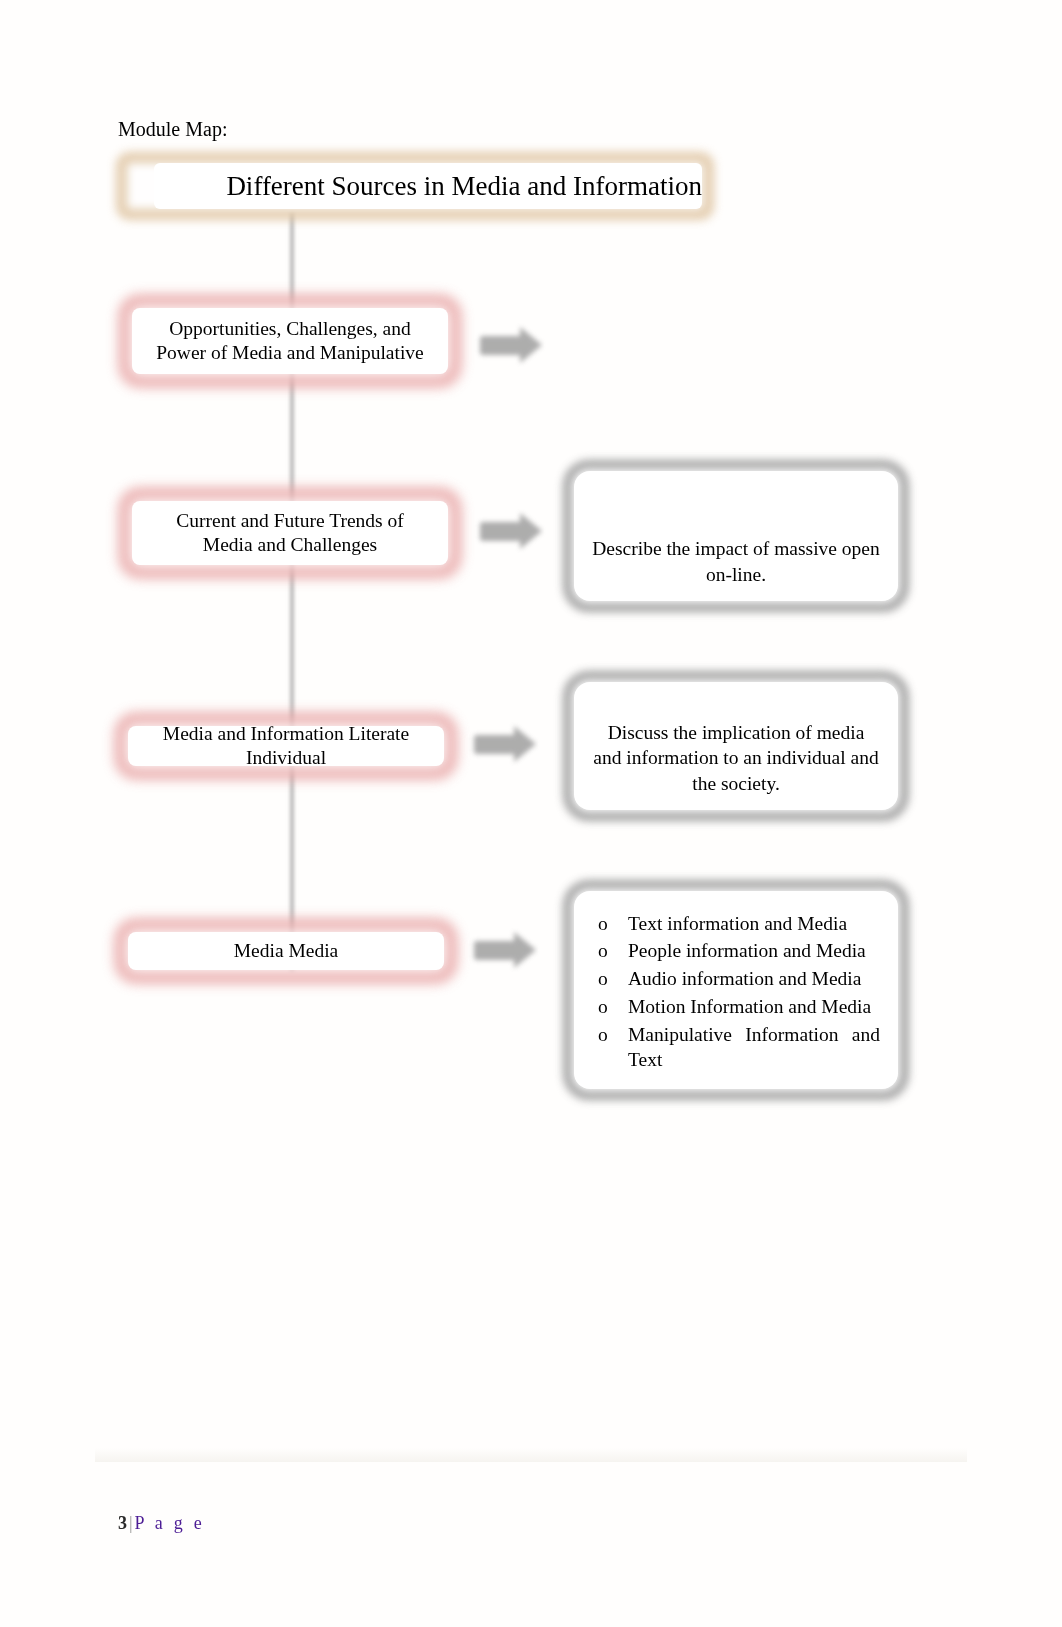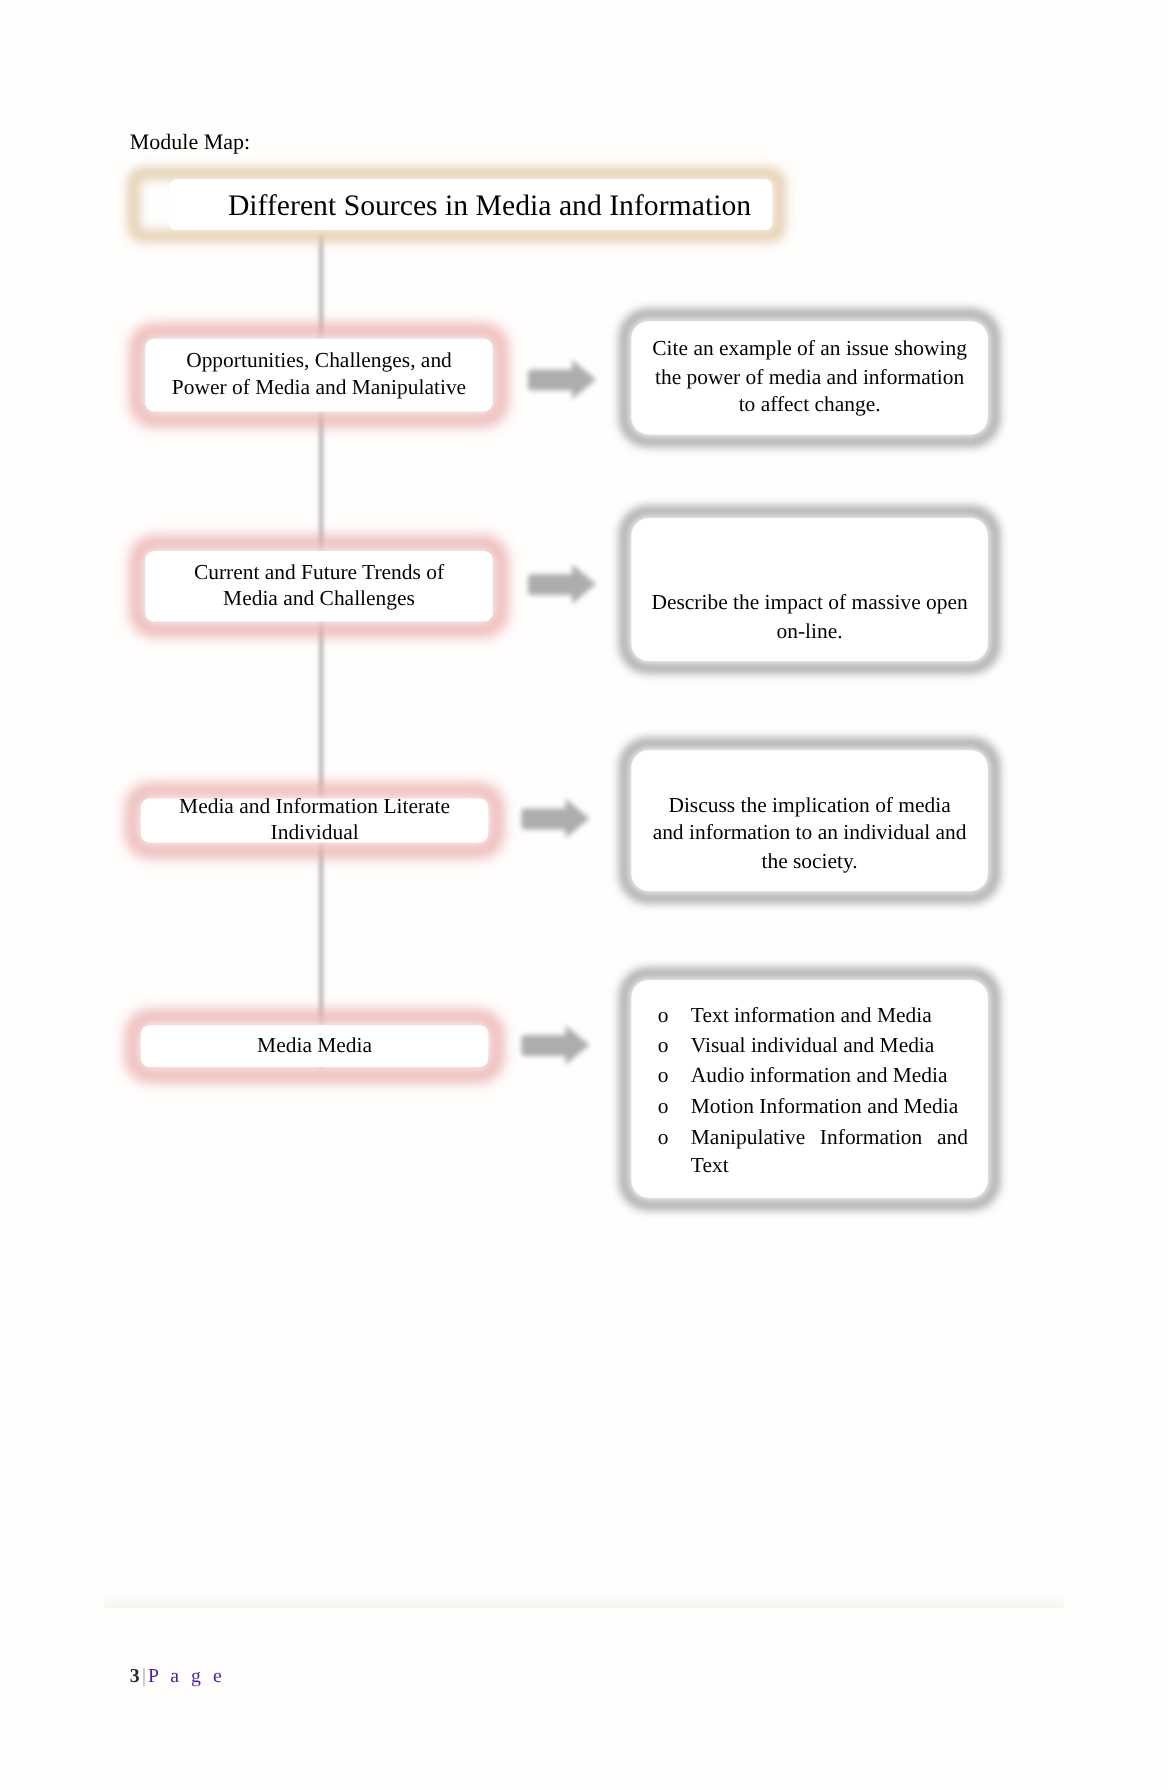--- a/index.html
+++ b/index.html
@@ -100,21 +100,21 @@
   .title-box .inner {
     position: absolute;
     left: 12px;
     top: 11px;
     right: 12px;
     bottom: 11px;
     background: #ffffff;
     border-radius: 6px;
     display: flex;
     align-items: center;
-    justify-content: center;
+    justify-content: flex-end;
     padding-left: 34px;
     box-sizing: border-box;
     margin-left: 26px;
   }
   .title-box .inner span {
     font-size: 27px;
     white-space: nowrap;
     filter: blur(0.25px);
   }
 
@@ -293,26 +293,20 @@
     <div class="glow"></div>
     <div class="inner">
       <span style="white-space:pre-line;">Opportunities, Challenges, and
 Power of Media and Manipulative</span>
     </div>
   </div>
   <div class="arrow" style="left:480px; top:327px; width:66px; height:37px;">
     <div class="shaft"></div>
     <div class="head"></div>
   </div>
-  <div class="gray-box" style="left:563px; top:281px; width:346px; height:125px;">
-    <div class="glow"></div>
-    <div class="inner">
-      <p>Cite an example of an issue showing the power of media and information to affect change.</p>
-    </div>
-  </div>
 
   <div class="rose-box" style="left:118px; top:487px; width:344px; height:92px;">
     <div class="glow"></div>
     <div class="inner">
       <span style="white-space:pre-line;">Current and Future Trends of
 Media and Challenges</span>
     </div>
   </div>
   <div class="arrow" style="left:480px; top:513px; width:66px; height:37px;">
     <div class="shaft"></div>
@@ -356,21 +350,21 @@
   <div class="gray-box top-align" style="left:563px; top:880px; width:346px; height:220px;">
     <div class="glow"></div>
     <div class="inner">
       <ul class="bullet-list" id="media-type-list">
           <li>
             <span class="mk">o</span>
             <span class="txt">Text information and Media</span>
           </li>
           <li>
             <span class="mk">o</span>
-            <span class="txt">Visual individual and Media</span>
+            <span class="txt">People information and Media</span>
           </li>
           <li>
             <span class="mk">o</span>
             <span class="txt">Audio information and Media</span>
           </li>
           <li>
             <span class="mk">o</span>
             <span class="txt">Motion Information and Media</span>
           </li>
           <li class="justified">

